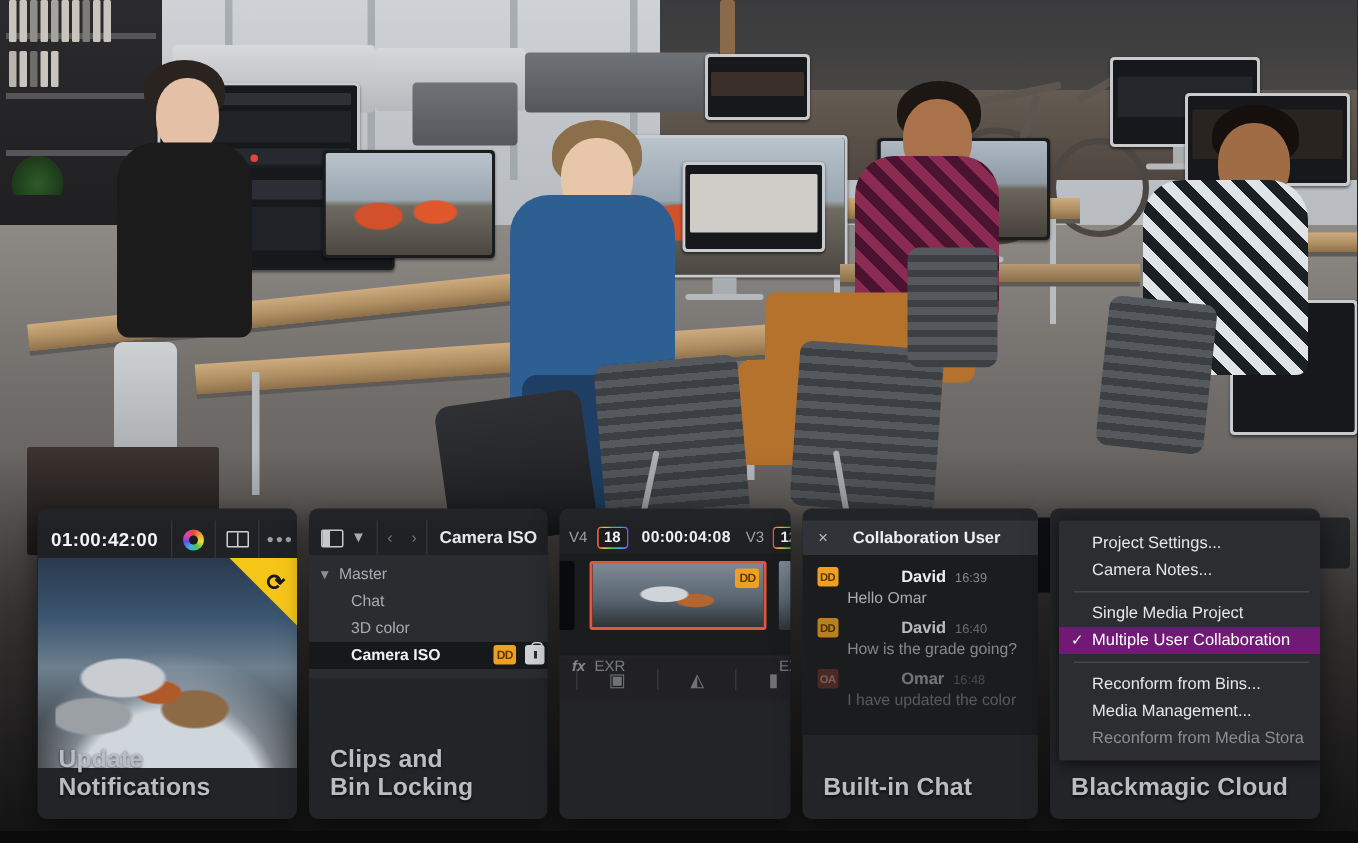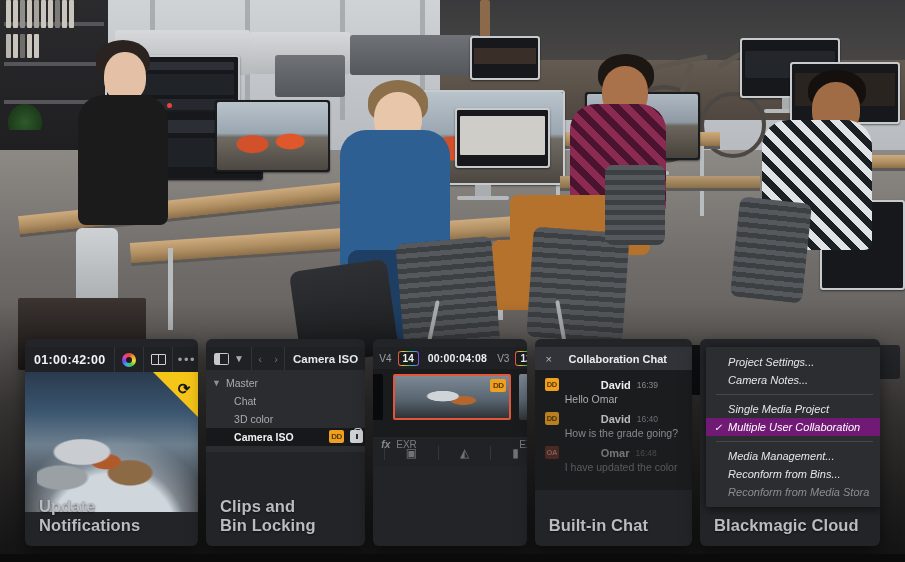--- a/index.html
+++ b/index.html
@@ -263,21 +263,21 @@
   .ava.r{background:#8e3a2a;color:#f0c0b0;}
   .mname{color:#eceef0;font-size:11px;font-weight:bold;padding-left:36px;}
   .mtime{color:#85888c;font-size:8.5px;}
   .mtext{color:#a9acb0;font-size:10.5px;margin:2px 0 0 20px;}
   .fade3{opacity:.42;}
   .fade2{opacity:.75;}
 
   
   .menu{
     position:absolute;left:6px;top:8px;width:177px;background:#2c2d30;
-    padding:6px 0;border-radius:2px;box-shadow:0 2px 10px rgba(0,0,0,.6);font-style:italic;
+    padding:6px 0;border-radius:2px;box-shadow:0 2px 10px rgba(0,0,0,.6);
   }
   .mi{height:18px;display:flex;align-items:center;padding-left:22px;color:#e4e6e8;font-size:11px;white-space:nowrap;}
   .mi.sel{background:#701a75;color:#fff;}
   .mi.sel:before{content:"\2713";position:absolute;left:8px;font-size:10px;color:#fff;}
   .mi.sel{position:relative;}
   .mi.disabled{color:#8a8d91;}
   .msep{height:1px;background:#46474a;margin:5px 10px;}
 </style>
 </head>
 <body>
@@ -534,21 +534,21 @@
       </div>
       <div class="caption">
         <span>Clips and</span>
         <span>Bin Locking</span>
       </div>
     </div>
 
     <div class="card c3">
       <div class="tl-bar">
         <span class="vtrack">V4</span>
-        <span class="numbadge">14</span>
+        <span class="numbadge">18</span>
         <span class="tl-tc">00:00:04:08</span>
         <span class="vtrack" style="margin-left:10px">V3</span>
         <span class="numbadge">12</span>
       </div>
       <div class="tl-body">
         <div class="clip" style="left:-20px;width:30px;height:46px;background:#090a0b"></div>
         <div class="clip sel" style="left:20px;width:118px;height:46px">
           <div class="thumb"></div>
           <div class="dd">DD</div>
         </div>
@@ -567,21 +567,21 @@
         <div class="tsep"></div>
         <span>◭</span>
         <div class="tsep"></div>
         <span>▮</span>
       </div>
     </div>
 
     <div class="card c4">
       <div class="chat-bar">
         <div class="chat-x">×</div>
-        <div class="chat-title">Collaboration Chat</div>
+        <div class="chat-title">Collaboration User</div>
       </div>
       <div class="chat-body">
         <div class="msg">
           <div class="msg-head">
             <span class="ava o">DD</span>
             <span class="mname">David</span>
             <span class="mtime">16:39</span>
           </div>
           <div class="mtext">Hello Omar</div>
         </div>
@@ -608,22 +608,22 @@
     </div>
 
     <div class="card c5">
       <div class="menu">
         <div class="mi">Project Settings...</div>
         <div class="mi">Camera Notes...</div>
         <div class="msep"></div>
         <div class="mi">Single Media Project</div>
         <div class="mi sel">Multiple User Collaboration</div>
         <div class="msep"></div>
+        <div class="mi">Reconform from Bins...</div>
         <div class="mi">Media Management...</div>
-        <div class="mi">Reconform from Bins...</div>
         <div class="mi disabled">Reconform from Media Stora</div>
       </div>
       <div class="caption">
         <span>Blackmagic Cloud</span>
       </div>
     </div>
 
   </div>
 </div>
 

